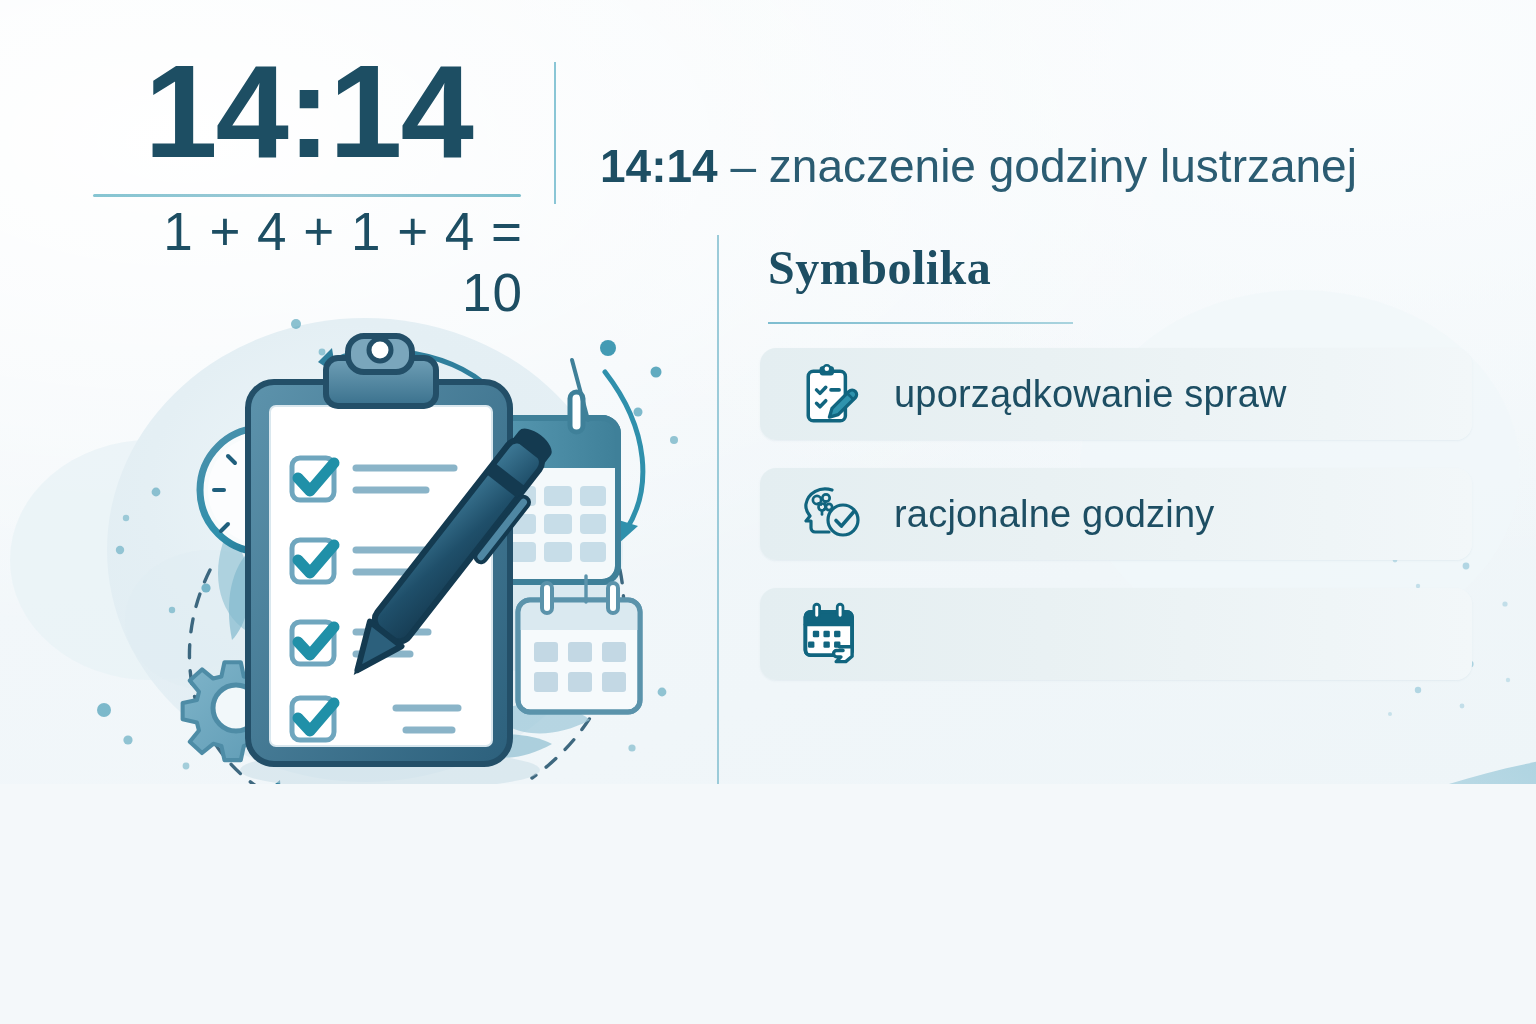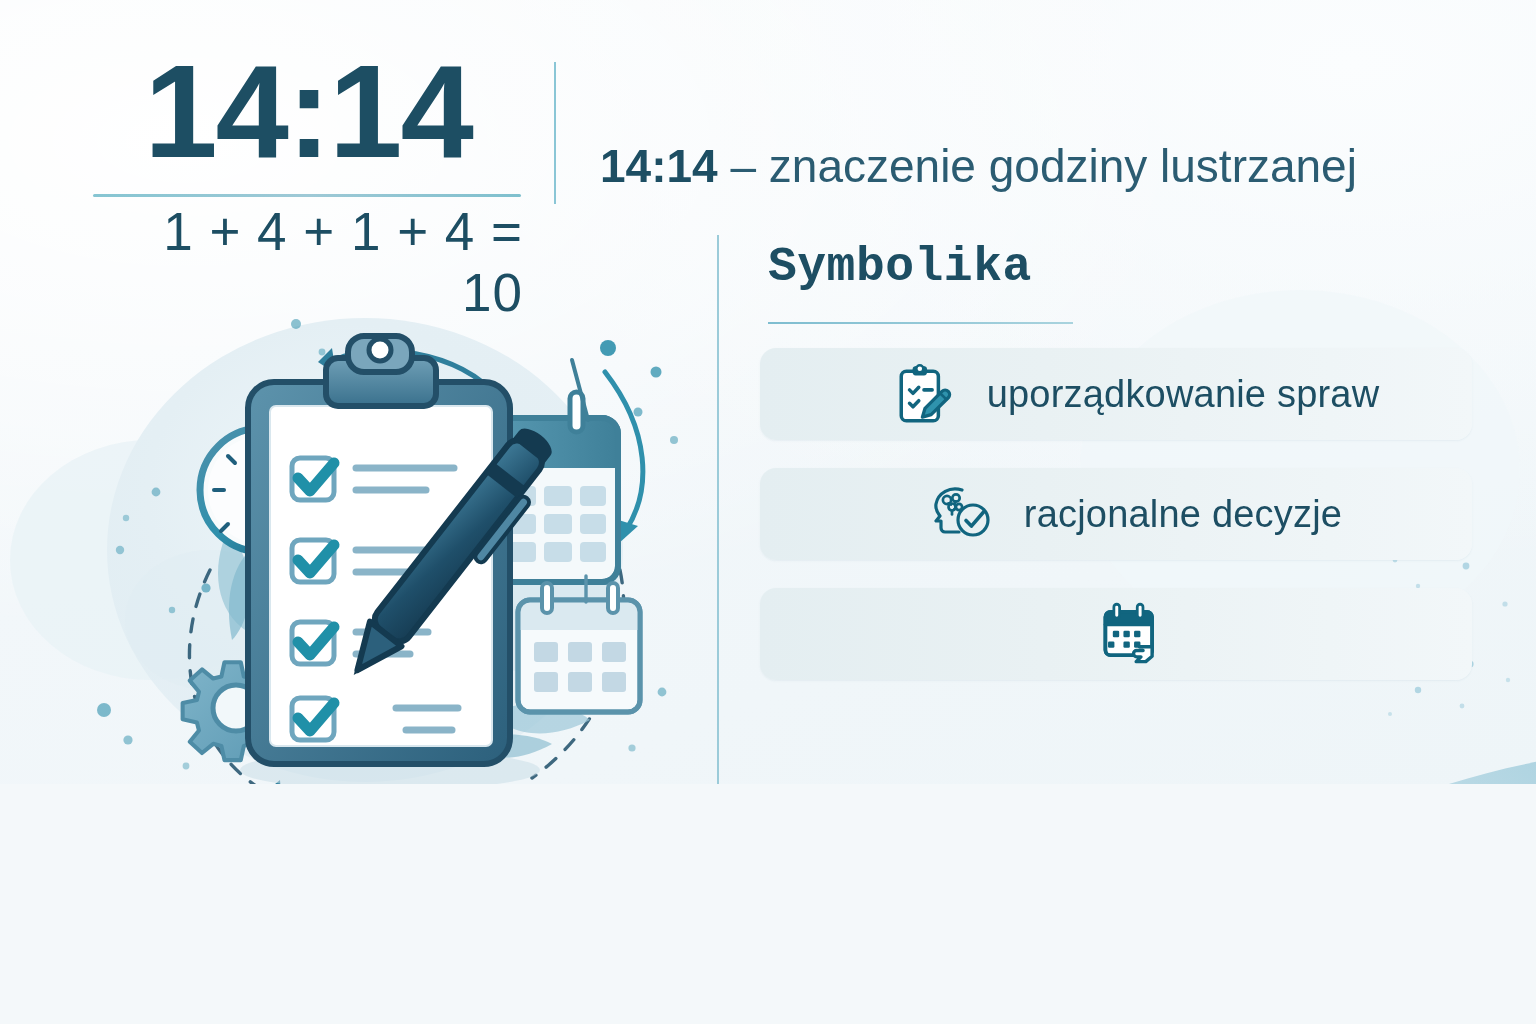--- a/index.html
+++ b/index.html
@@ -51,35 +51,34 @@
   .page-title .t-strong{font-weight:600;color:#1d4e63;}
   .page-title .t-rest{color:#2b5c72;}
 
   
   .col-divider{
     position:absolute;left:717px;top:235px;width:2px;height:600px;
     background:#9bcbd9;
   }
   .sym-title{
     position:absolute;left:768px;top:240px;
-    font-family:Liberation Mono, monospace;
+    font-family:Liberation Serif, serif;
     font-size:48px;font-weight:700;color:#1d4e63;letter-spacing:0.5px;
   }
   .sym-rule{
     position:absolute;left:768px;top:322px;width:305px;height:2px;
     background:linear-gradient(90deg,#7ebdd0 0%,#a9d3de 100%);
   }
 
   .cards{position:absolute;left:760px;top:348px;width:712px;}
   .card{
     position:relative;display:flex;align-items:center;
     height:92px;margin-bottom:28px;border-radius:16px;
     background:linear-gradient(90deg,#e4eef1 0%,#e9f1f3 40%,#f2f7f9 100%);
     box-shadow:0 1px 2px rgba(120,160,175,.10);
-    justify-content:center;
   }
   .card-icon{
     flex:0 0 auto;width:78px;height:66px;margin-left:34px;
     display:flex;align-items:center;justify-content:center;
   }
   .card-icon svg{display:block;}
   .card-label{
     margin-left:22px;font-size:38px;color:#1d4e63;font-weight:400;
     white-space:nowrap;letter-spacing:0.2px;
   }
@@ -238,21 +237,21 @@
             <circle cx="28" cy="16" r="3.7"></circle>
             <circle cx="24" cy="25" r="3.5"></circle>
             <circle cx="31" cy="25" r="3.1"></circle>
             <path d="M20.5 21.5 L23 22.5 M27.5 19.5 L26.5 22 M26.5 27 L28 26.5"></path>
             <path d="M24 28.5 v4"></path>
           </g>
           <circle cx="45" cy="38" r="15" stroke-width="3.2"></circle>
           <path d="M38 38.5 l5.4 5.6 L56 29.5" stroke-width="3.6"></path>
         </svg>
       </div>
-      <div class="card-label">racjonalne decyzje</div>
+      <div class="card-label">racjonalne godziny</div>
     </div>
 
     <div class="card">
       <div class="card-icon">
         <svg width="68" height="64" viewBox="0 0 64 60" fill="none" stroke="#11657f" stroke-width="3.4" stroke-linecap="round" stroke-linejoin="round">
           <rect x="6" y="9" width="44" height="41" rx="5" fill="#ffffff"></rect>
           <path d="M6 14 a5 5 0 0 1 5-5 h34 a5 5 0 0 1 5 5 v7 H6 z" fill="#11657f" stroke="none"></path>
           <rect x="6" y="9" width="44" height="41" rx="5"></rect>
           <path d="M6 21 h44" stroke-width="3.2"></path>
           <rect x="14" y="2" width="5.4" height="13" rx="2.7" fill="#ffffff" stroke="#11657f" stroke-width="2.6"></rect>

